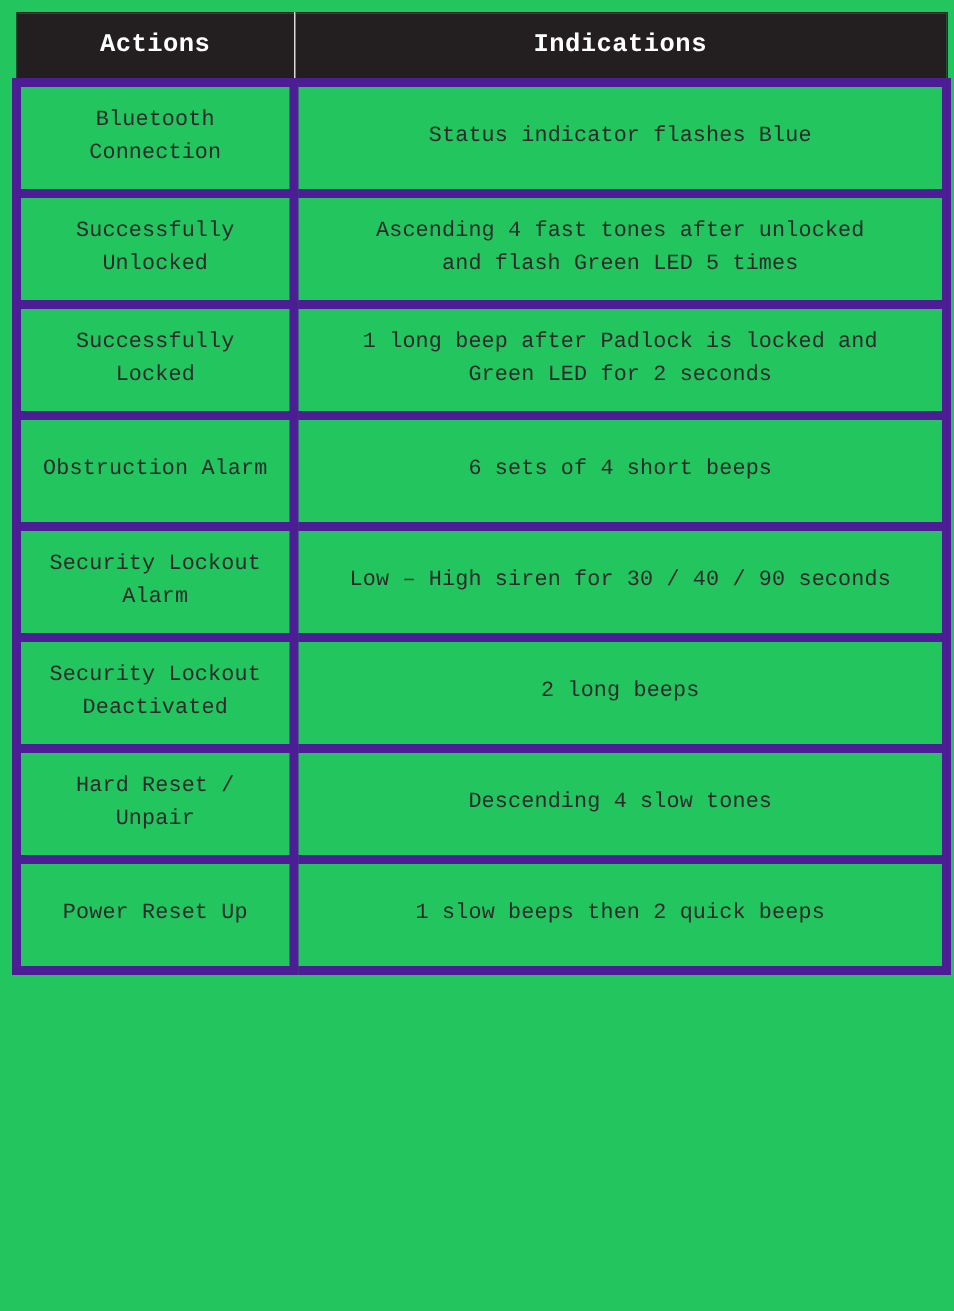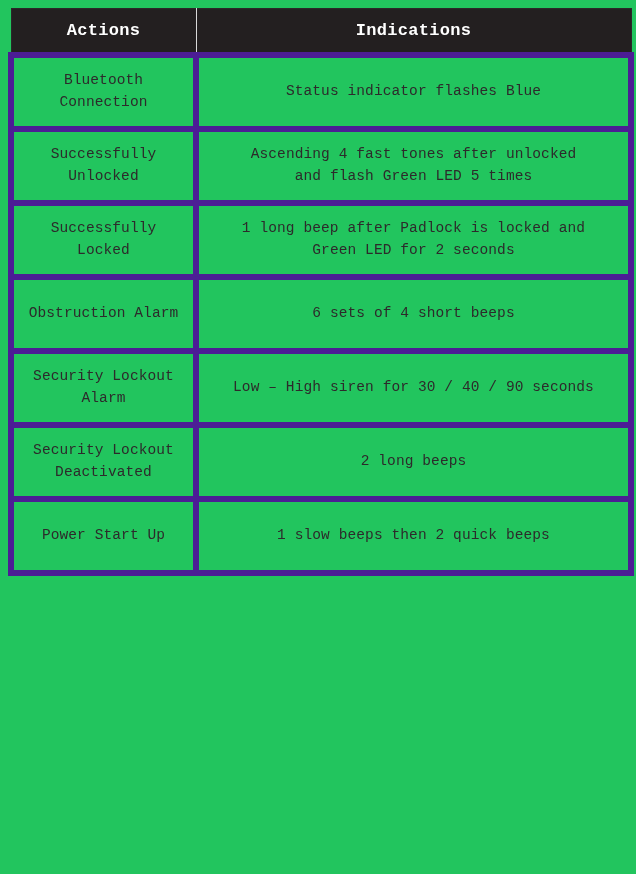--- a/index.html
+++ b/index.html
@@ -95,20 +95,24 @@
     <td>Low – High siren for 30 / 40 / 90 seconds</td>
   </tr>
 
   <tr>
     <td>Security Lockout
 Deactivated</td>
     <td>2 long beeps</td>
   </tr>
 
 
+  <tr>
+    <td>Hard Reset / Unpair</td>
+    <td>Descending 4 slow tones</td>
+  </tr>
 
   <tr>
-    <td>Power Start Up</td>
+    <td>Power Reset Up</td>
     <td>1 slow beeps then 2 quick beeps</td>
   </tr>
 </tbody>
   </table>
 </div>
 
 </body></html>

